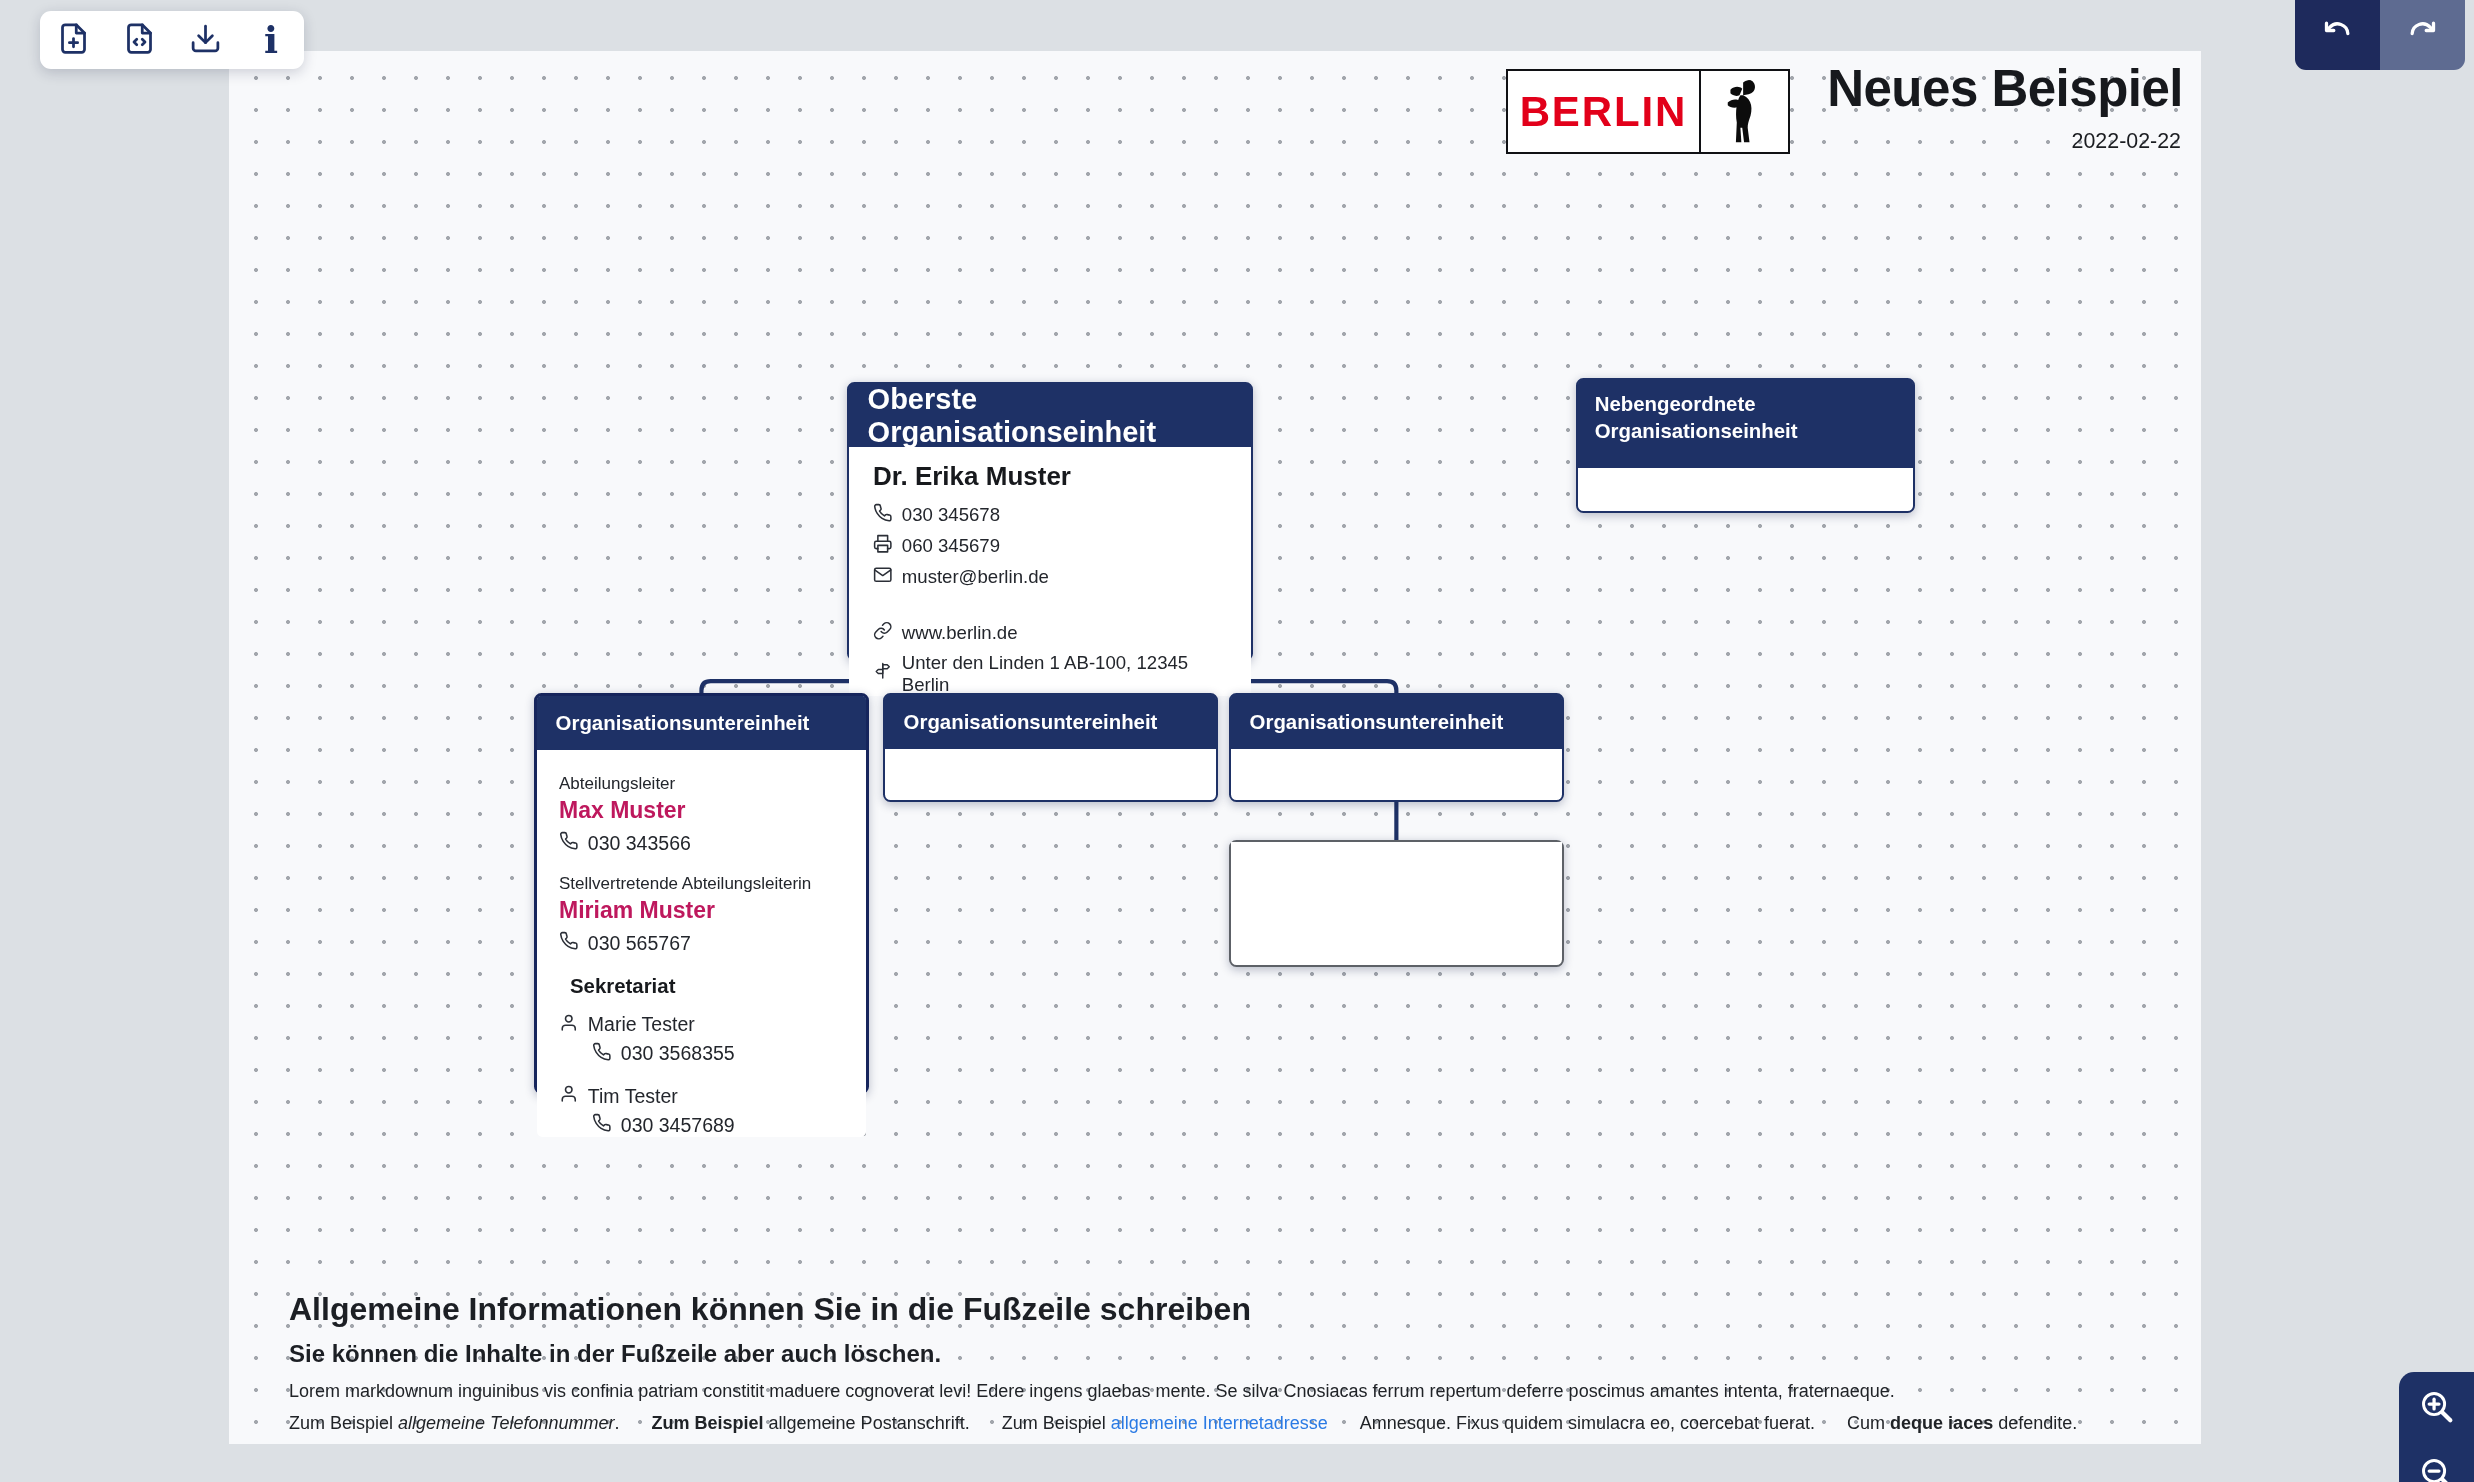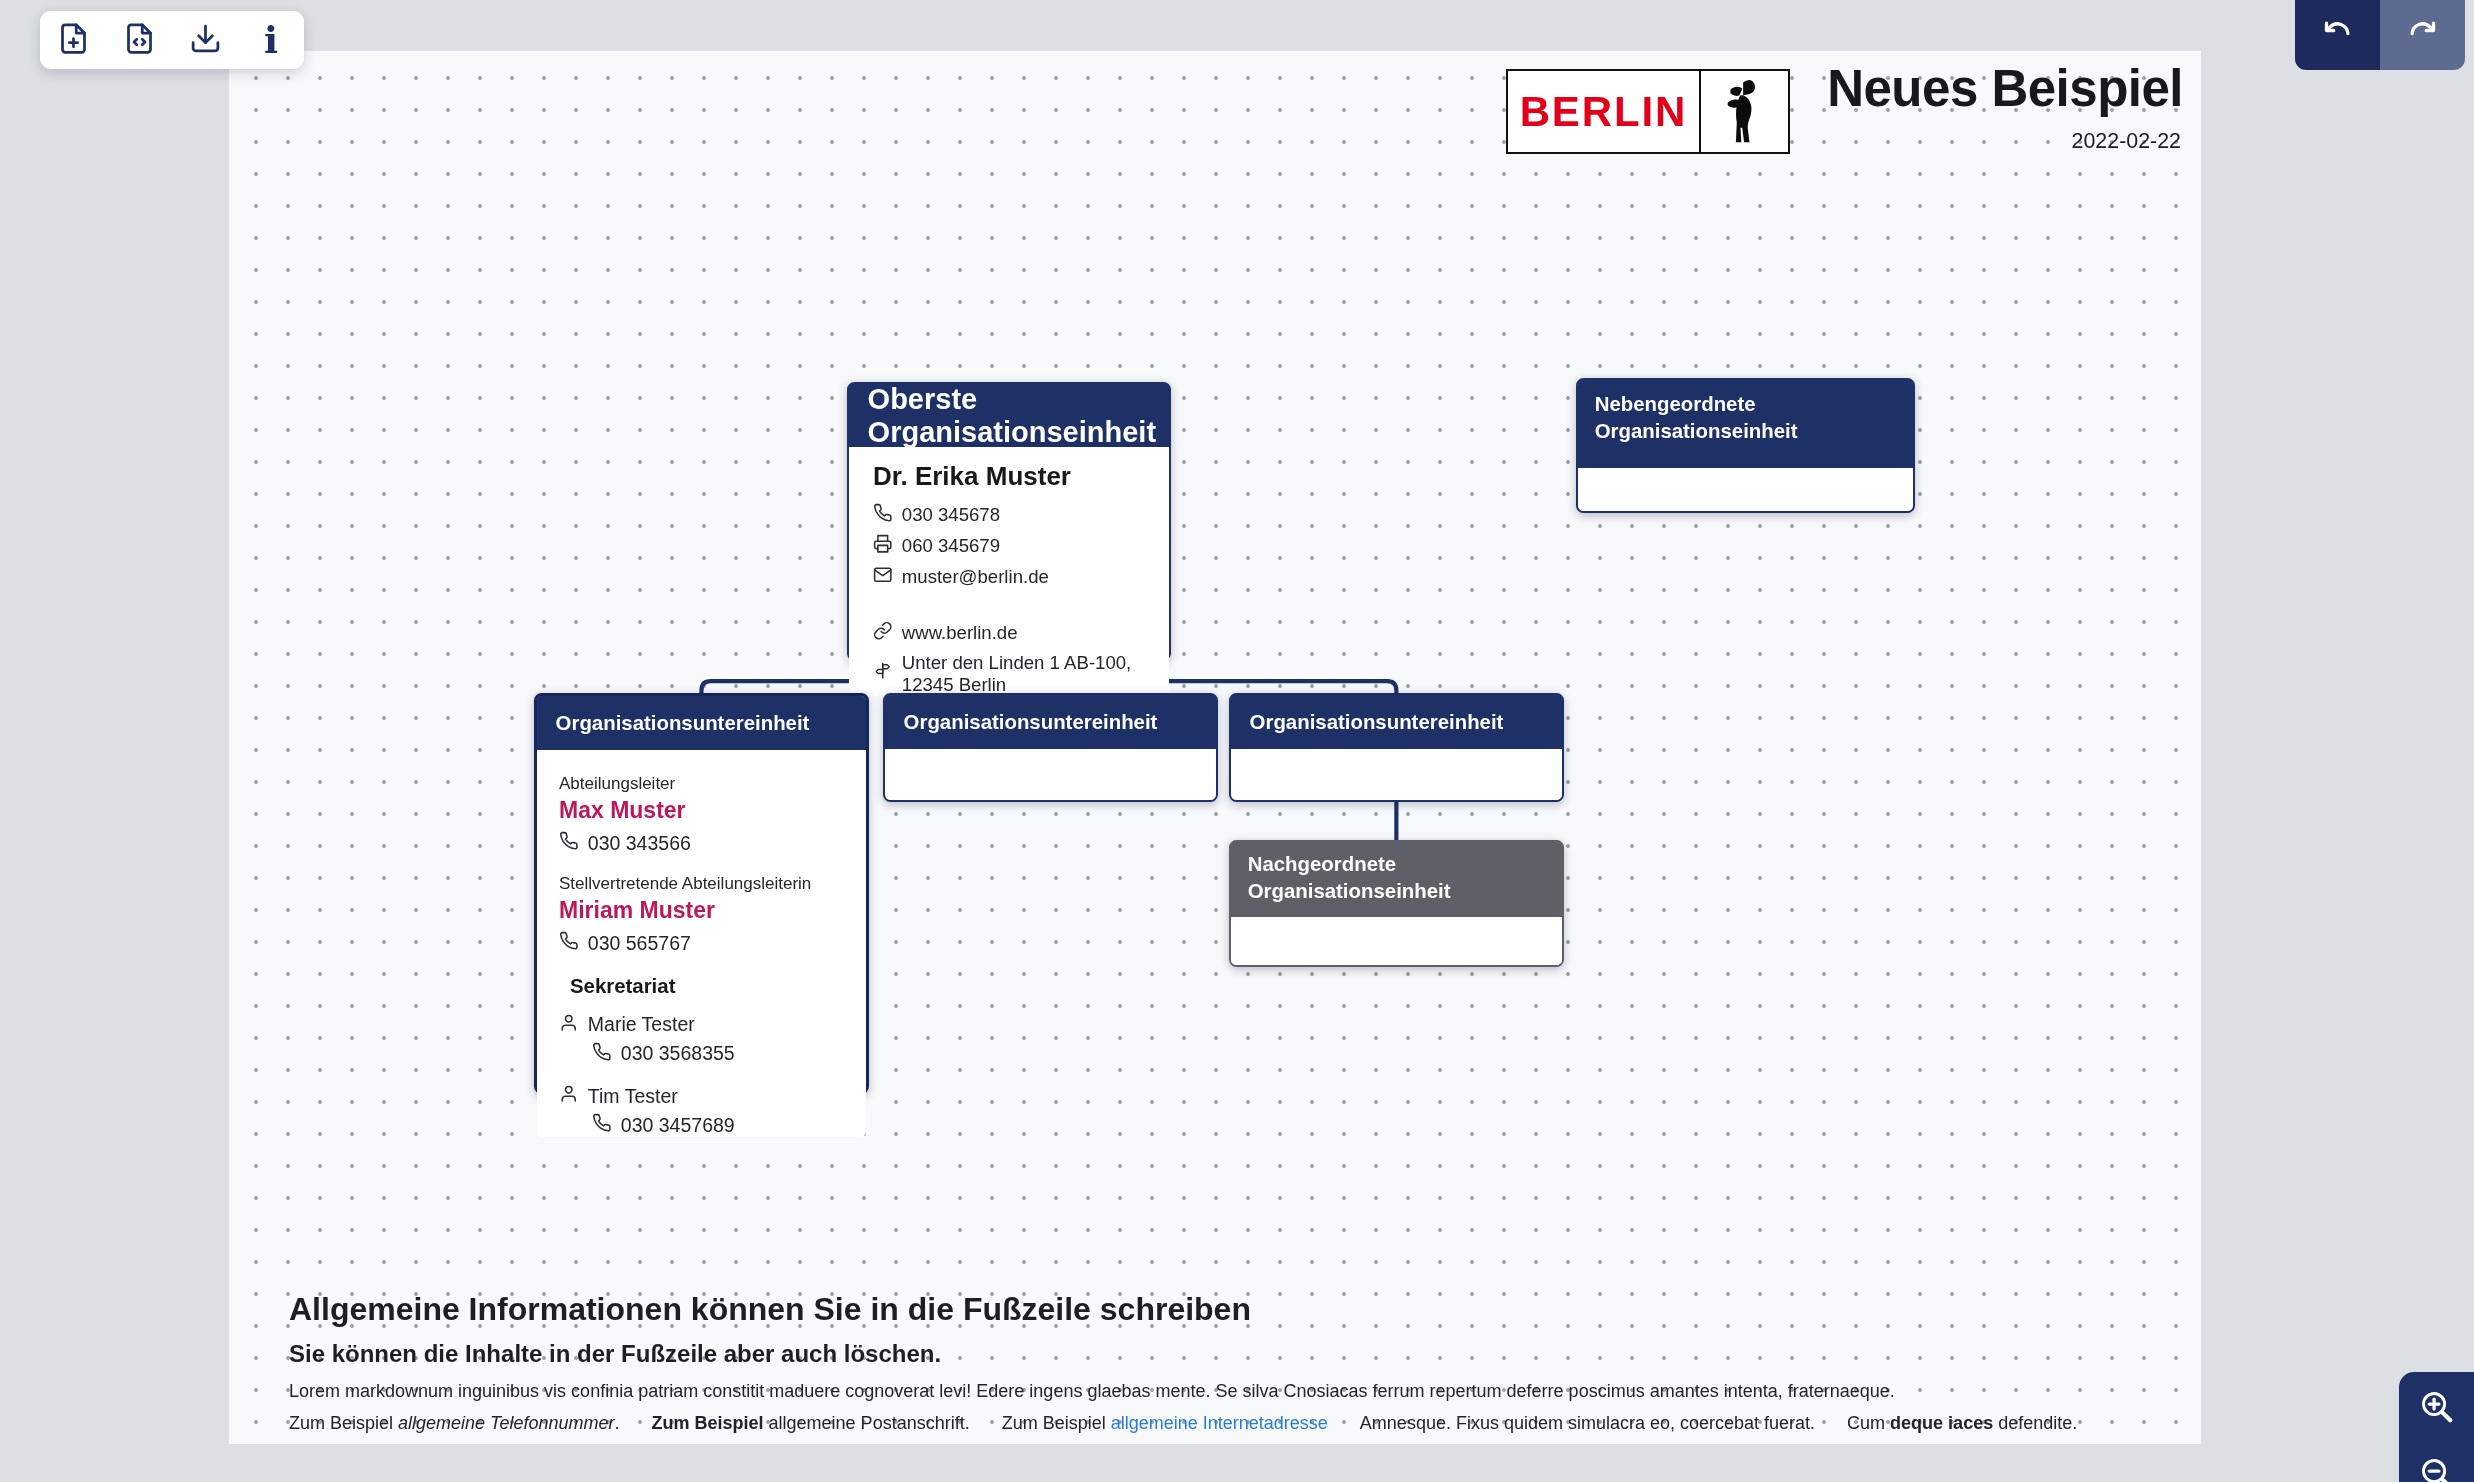--- a/index.html
+++ b/index.html
@@ -32,21 +32,21 @@
   .doc-title{position:absolute;right:292px;top:59px;width:743px;text-align:right;font-size:51px;font-weight:700;color:#17191d;letter-spacing:-0.5px;}
   .doc-date{position:absolute;right:294px;top:129px;width:372px;text-align:right;font-size:21.4px;color:#1b1d21;}
 
   
   .node{position:absolute;background:#fff;border:2.3px solid #1e3166;border-radius:7.4px;box-sizing:border-box;
     box-shadow:0 2.8px 9.3px rgba(25,35,75,.28);cursor:pointer;}
   .node-header{background:#1e3166;color:#fff;font-weight:700;display:flex;align-items:center;padding:0 18.6px;
     border-radius:3.7px 3.7px 0 0;box-sizing:border-box;}
   .node-body{background:#fff;border-radius:0 0 5.6px 5.6px;}
 
-  .root-node{left:847px;top:382px;width:324px;height:279px;border-width:2.8px;}
+  .root-node{left:847px;top:382px;width:406px;height:279px;border-width:2.8px;}
   .root-node .node-header{height:63px;font-size:29px;}
   .root-body{padding:14px 24px 0 24px;}
   .person-name{font-size:26px;font-weight:700;color:#17191d;margin:0 0 11px 0;}
   .crow{display:flex;align-items:center;gap:9.3px;font-size:18.6px;color:#23262c;margin-bottom:6.5px;}
   .crow svg{width:19.5px;height:19.5px;color:#2b2f37;flex:0 0 auto;}
   .root-links{margin-top:31px;}
 
   .side-node{left:1576px;top:378px;width:339px;height:135px;}
   .side-node .node-header{height:88px;font-size:20.4px;line-height:1.3;padding:11px 16.7px;align-items:flex-start;}
   .side-node .node-body{height:42px;}
@@ -277,21 +277,20 @@
     <div class="node-header">Organisationsuntereinheit</div>
     <div class="node-body"></div>
   </div>
 
   <div class="node sub-node sub3">
     <div class="node-header">Organisationsuntereinheit</div>
     <div class="node-body"></div>
   </div>
 
   <div class="node nach-node">
-    <div class="node-header">Nachgeordnete Organisationseinheit</div>
     <div class="node-body"></div>
   </div>
 
   <div class="footer">
     <h1 class="footer-h1">Allgemeine Informationen können Sie in die Fußzeile schreiben</h1>
     <h2 class="footer-h2">Sie können die Inhalte in der Fußzeile aber auch löschen.</h2>
     <p class="footer-p">Lorem markdownum inguinibus vis confinia patriam constitit maduere cognoverat levi! Edere ingens glaebas mente. Se silva Cnosiacas ferrum repertum deferre poscimus amantes intenta, fraternaeque.</p>
     <div class="footer-examples">
       <span class="seg"><span>Zum Beispiel </span><span class="it">allgemeine Telefonnummer</span><span>.</span></span>
       <span class="seg"><span class="bd">Zum Beispiel</span><span> allgemeine Postanschrift.</span></span>

